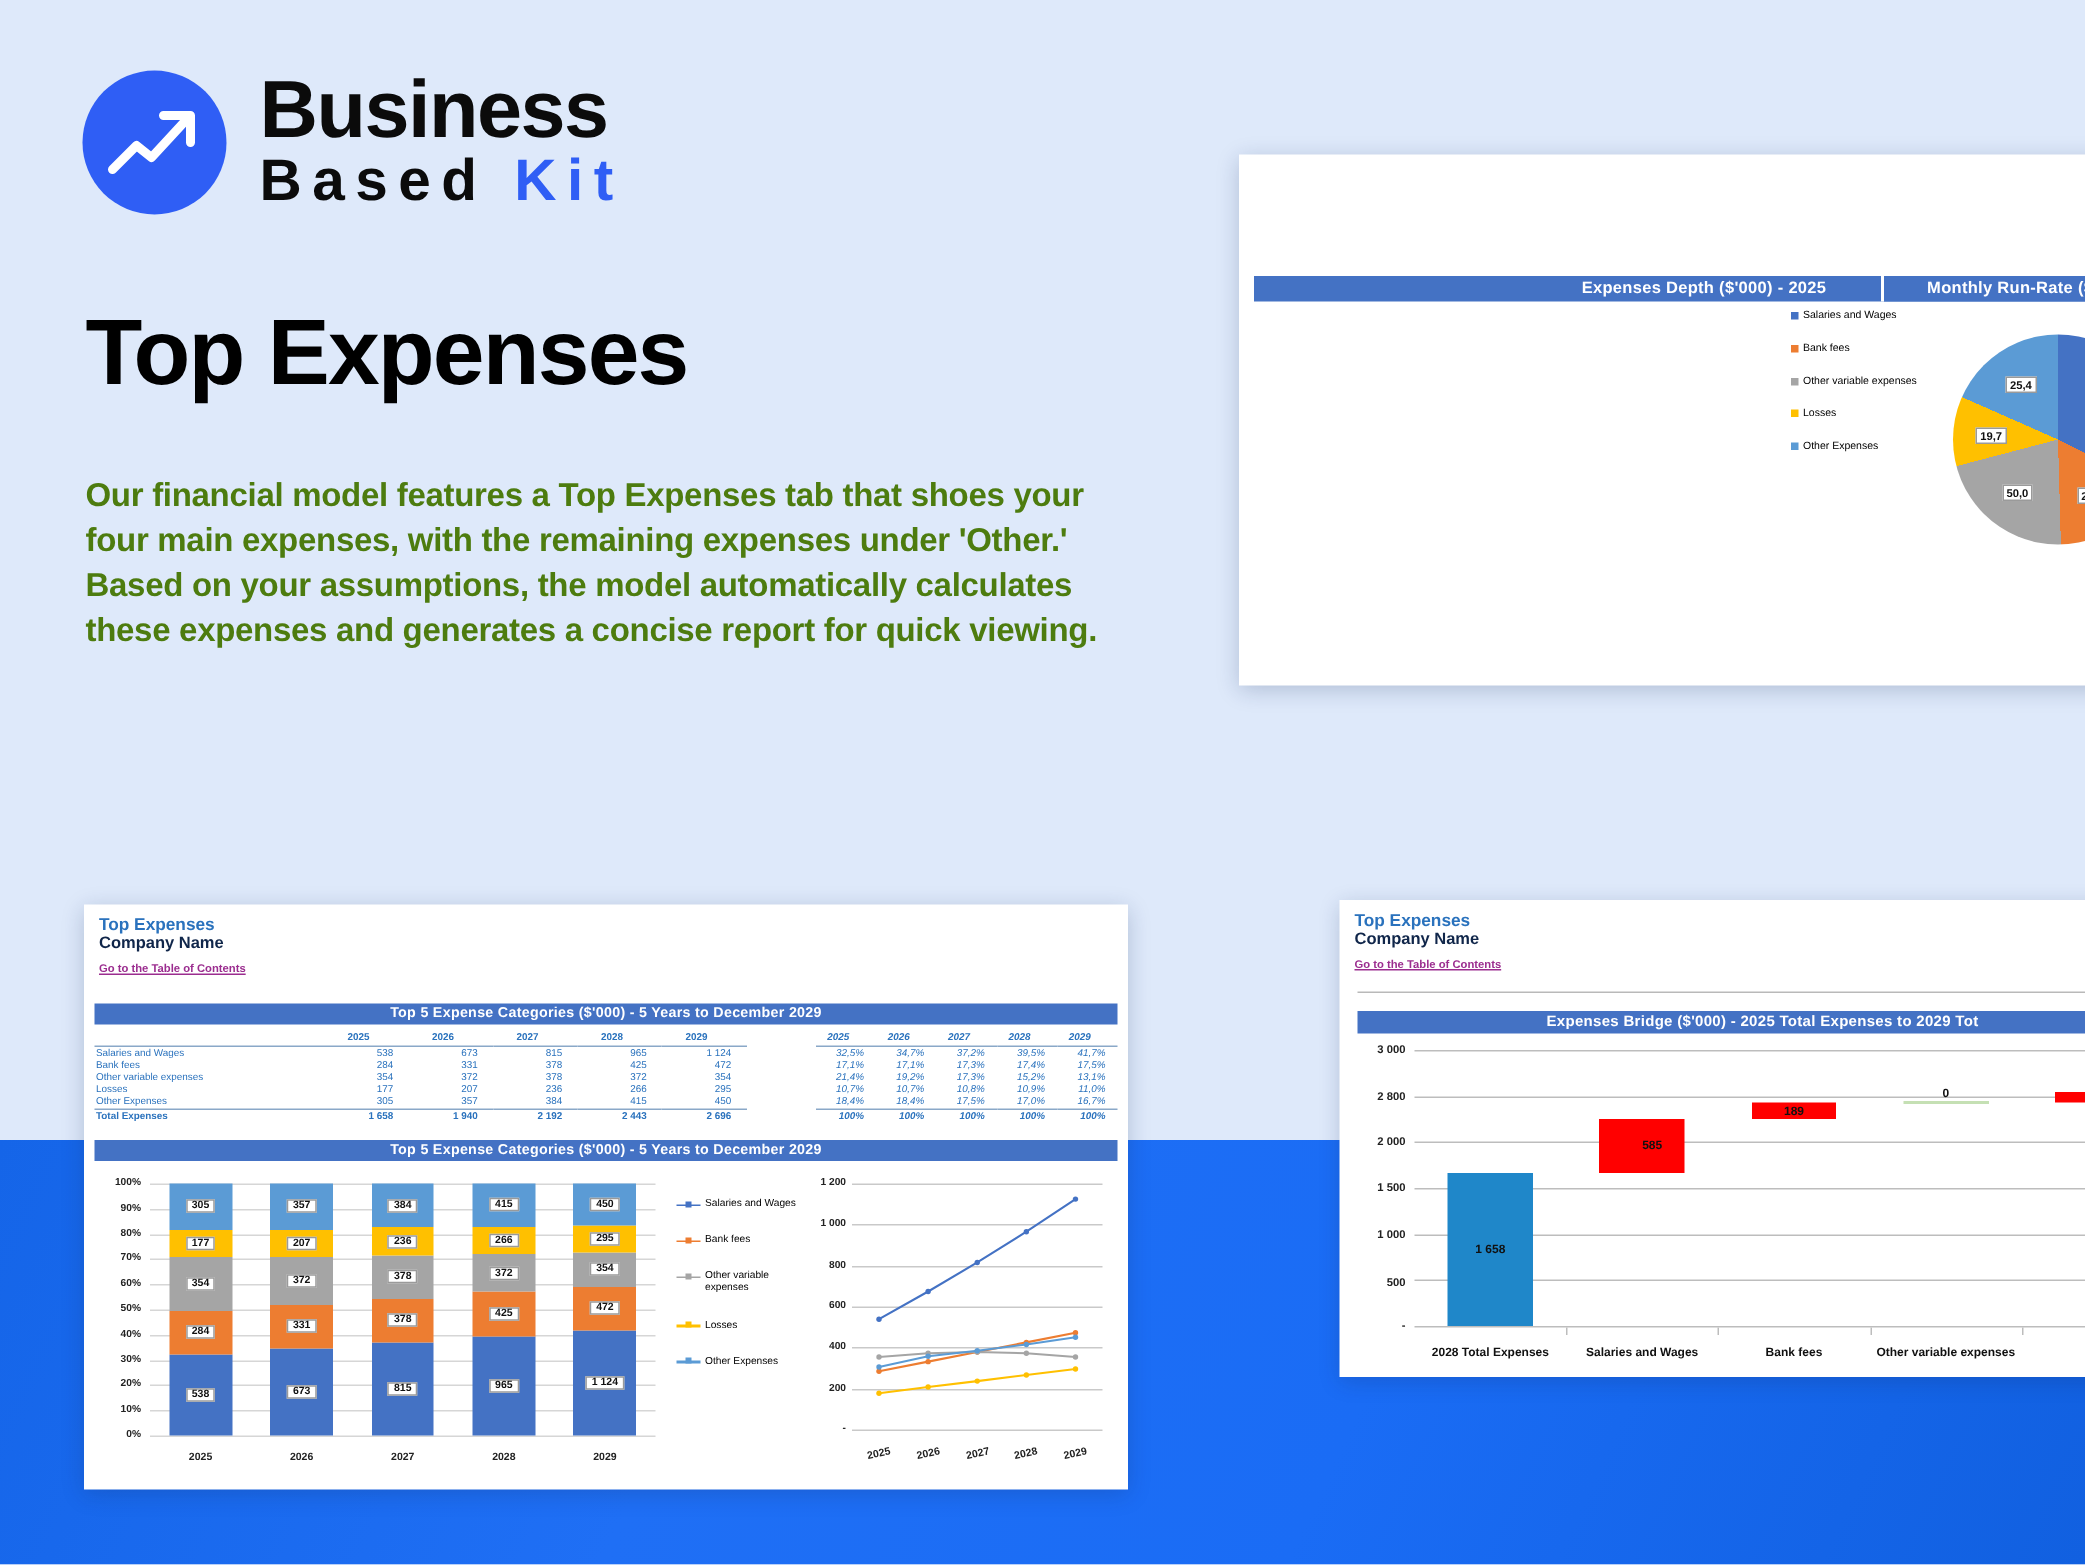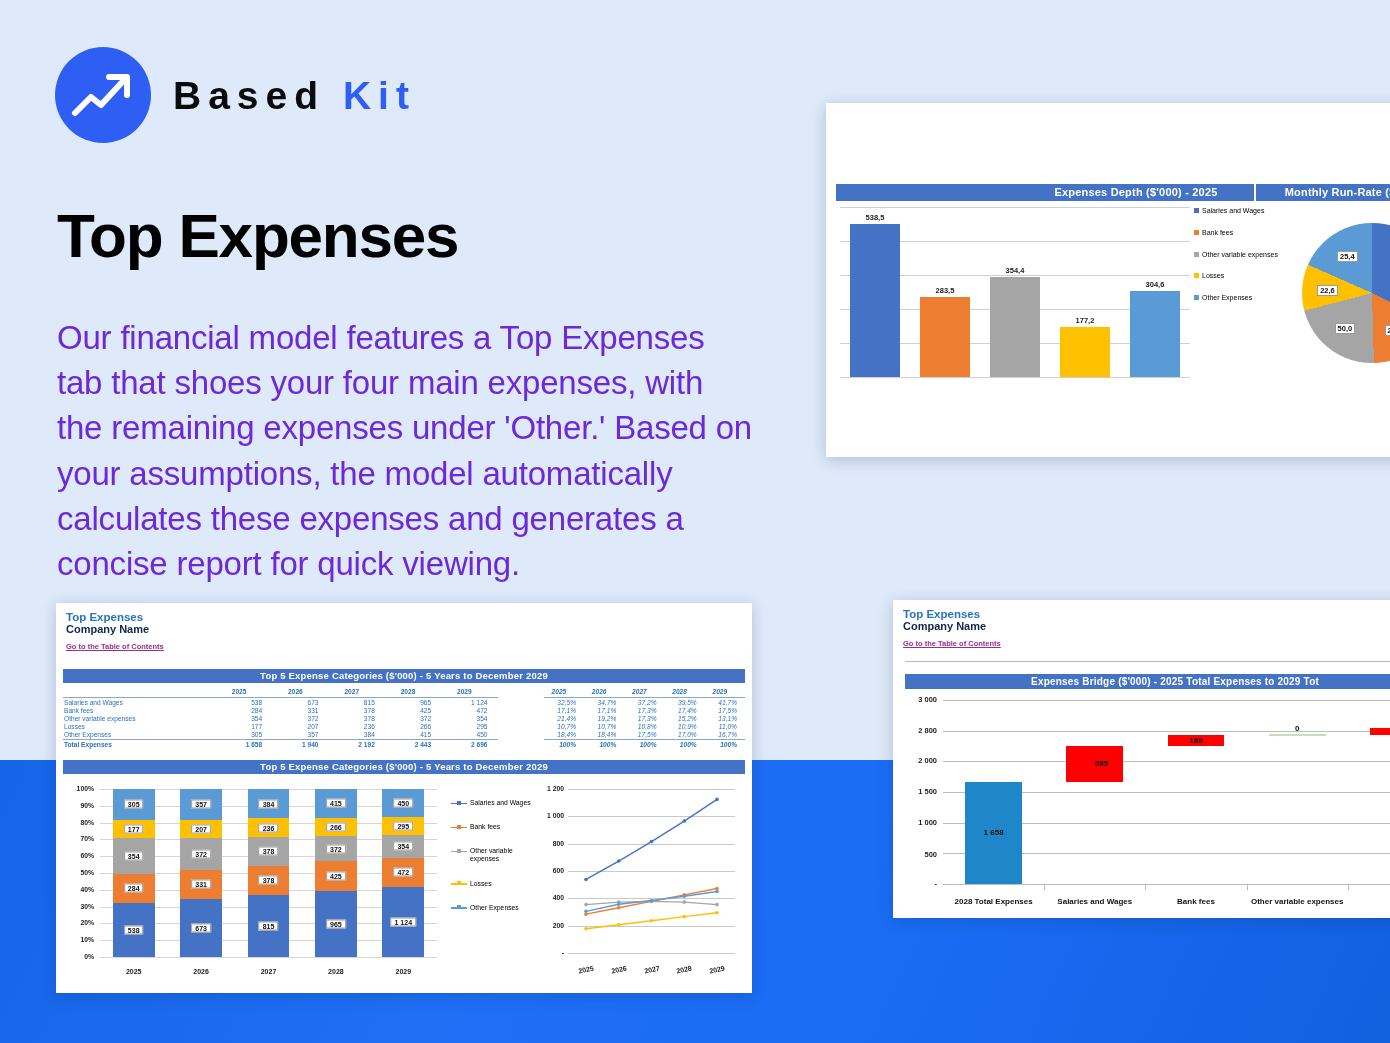--- a/index.html
+++ b/index.html
@@ -37,21 +37,21 @@
   }
   .logo-line2 .kit { color: #2f5ef5; }
   
   .headline {
     position: absolute; left: 57px; top: 200px;
     font-size: 62px; font-weight: 800; color: #000;
     letter-spacing: -1.2px;
   }
   .body-copy {
     position: absolute; left: 57px; top: 315px; width: 700px;
-    font-size: 33px; font-weight: 400; color: #6d28d9;
+    font-size: 22px; font-weight: 700; color: #4d7c0f;
     line-height: 1.37; letter-spacing: -0.2px;
   }
   
   .panel {
     position: absolute; background: #fff;
     box-shadow: 0 3px 14px rgba(20,40,90,.22);
     overflow: hidden;
   }
   .sheet-head { padding: 8px 10px 2px 10px; }
   .sheet-title { color: #2a72bd; font-weight: 700; }
@@ -181,52 +181,35 @@
   <div class="blue-band"></div>
 
   <div class="logo-wrap">
     <div class="logo-mark">
       <svg width="96" height="96" viewBox="0 0 96 96">
         <path d="M20 66 L36 50 L46 58 L70 32" stroke="#ffffff" stroke-width="6" fill="none" stroke-linecap="round" stroke-linejoin="round"></path>
         <path d="M54 30 L72 30 L72 48" stroke="#ffffff" stroke-width="6" fill="none" stroke-linecap="round" stroke-linejoin="round"></path>
       </svg>
     </div>
     <div class="logo-text">
+      <div class="logo-line1">Business</div>
       <div class="logo-line2">
         <span>Based </span><span class="kit">Kit</span>
       </div>
     </div>
   </div>
 
   <h1 class="headline">Top Expenses</h1>
   <p class="body-copy">Our financial model features a Top Expenses tab that shoes your four main expenses, with the remaining expenses under 'Other.' Based on your assumptions, the model automatically calculates these expenses and generates a concise report for quick viewing.</p>
 
   <div class="panel" id="panelA">
     <div class="band-title">Expenses Depth ($'000) - 2025</div>
     <div class="band-split"></div>
     <div class="band-title" style="position:absolute;left:430px;top:81px;width:190px;height:17px;font-size:11px;line-height:17px;">Monthly Run-Rate ($'000</div>
 
-    <div class="a-bars" id="aBars">
-        <div class="a-grid" style="top: 0px;"></div>
-        <div class="a-grid" style="top: 34px;"></div>
-        <div class="a-grid" style="top: 68px;"></div>
-        <div class="a-grid" style="top: 102px;"></div>
-        <div class="a-grid" style="top: 136px;"></div>
-        <div class="a-grid" style="top: 170px;"></div>
-        <div class="a-bar" style="left: 10px; width: 50px; height: 152.575px; background: rgb(68, 114, 196);"></div>
-        <div class="a-bar-lbl" style="left: 5px; top: 6.425px;">538,5</div>
-        <div class="a-bar" style="left: 80px; width: 50px; height: 80.325px; background: rgb(237, 125, 49);"></div>
-        <div class="a-bar-lbl" style="left: 75px; top: 78.675px;">283,5</div>
-        <div class="a-bar" style="left: 150px; width: 50px; height: 100.413px; background: rgb(165, 165, 165);"></div>
-        <div class="a-bar-lbl" style="left: 145px; top: 58.5867px;">354,4</div>
-        <div class="a-bar" style="left: 220px; width: 50px; height: 50.2067px; background: rgb(255, 192, 0);"></div>
-        <div class="a-bar-lbl" style="left: 215px; top: 108.793px;">177,2</div>
-        <div class="a-bar" style="left: 290px; width: 50px; height: 86.3033px; background: rgb(91, 155, 213);"></div>
-        <div class="a-bar-lbl" style="left: 285px; top: 72.6967px;">304,6</div>
-      </div>
     <div class="a-legend" id="aLegend">
         <div class="a-leg-row">
           <span class="a-leg-sw" style="background: rgb(68, 114, 196);"></span>
           <span>Salaries and Wages</span>
         </div>
         <div class="a-leg-row">
           <span class="a-leg-sw" style="background: rgb(237, 125, 49);"></span>
           <span>Bank fees</span>
         </div>
         <div class="a-leg-row">
@@ -239,21 +222,21 @@
         </div>
         <div class="a-leg-row">
           <span class="a-leg-sw" style="background: rgb(91, 155, 213);"></span>
           <span>Other Expenses</span>
         </div>
       </div>
     <div class="a-pie" id="aPie">
         <div style="width: 140px; height: 140px; border-radius: 50%; background: conic-gradient(rgb(68, 114, 196) 0deg, rgb(68, 114, 196) 116.961deg, rgb(237, 125, 49) 116.961deg, rgb(237, 125, 49) 178.437deg, rgb(165, 165, 165) 178.437deg, rgb(165, 165, 165) 255.282deg, rgb(255, 192, 0) 255.282deg, rgb(255, 192, 0) 293.835deg, rgb(91, 155, 213) 293.835deg, rgb(91, 155, 213) 360deg);"></div>
         <div class="pie-lbl" style="left: 82.5122px; top: 102.191px;">2</div>
         <div class="pie-lbl" style="left: 32.6063px; top: 100.205px;">50,0</div>
-        <div class="pie-lbl" style="left: 15.1392px; top: 61.5029px;">22,6</div>
+        <div class="pie-lbl" style="left: 15.1392px; top: 61.5029px;">19,7</div>
         <div class="pie-lbl" style="left: 34.9828px; top: 28.133px;">25,4</div>
       </div>
   </div>
 
   <div class="panel" id="panelB">
     <div class="sheet-head">
       <div class="sheet-title">Top Expenses</div>
       <div class="sheet-sub">Company Name</div>
       <a class="sheet-link" href="#">Go to the Table of Contents</a>
     </div>

